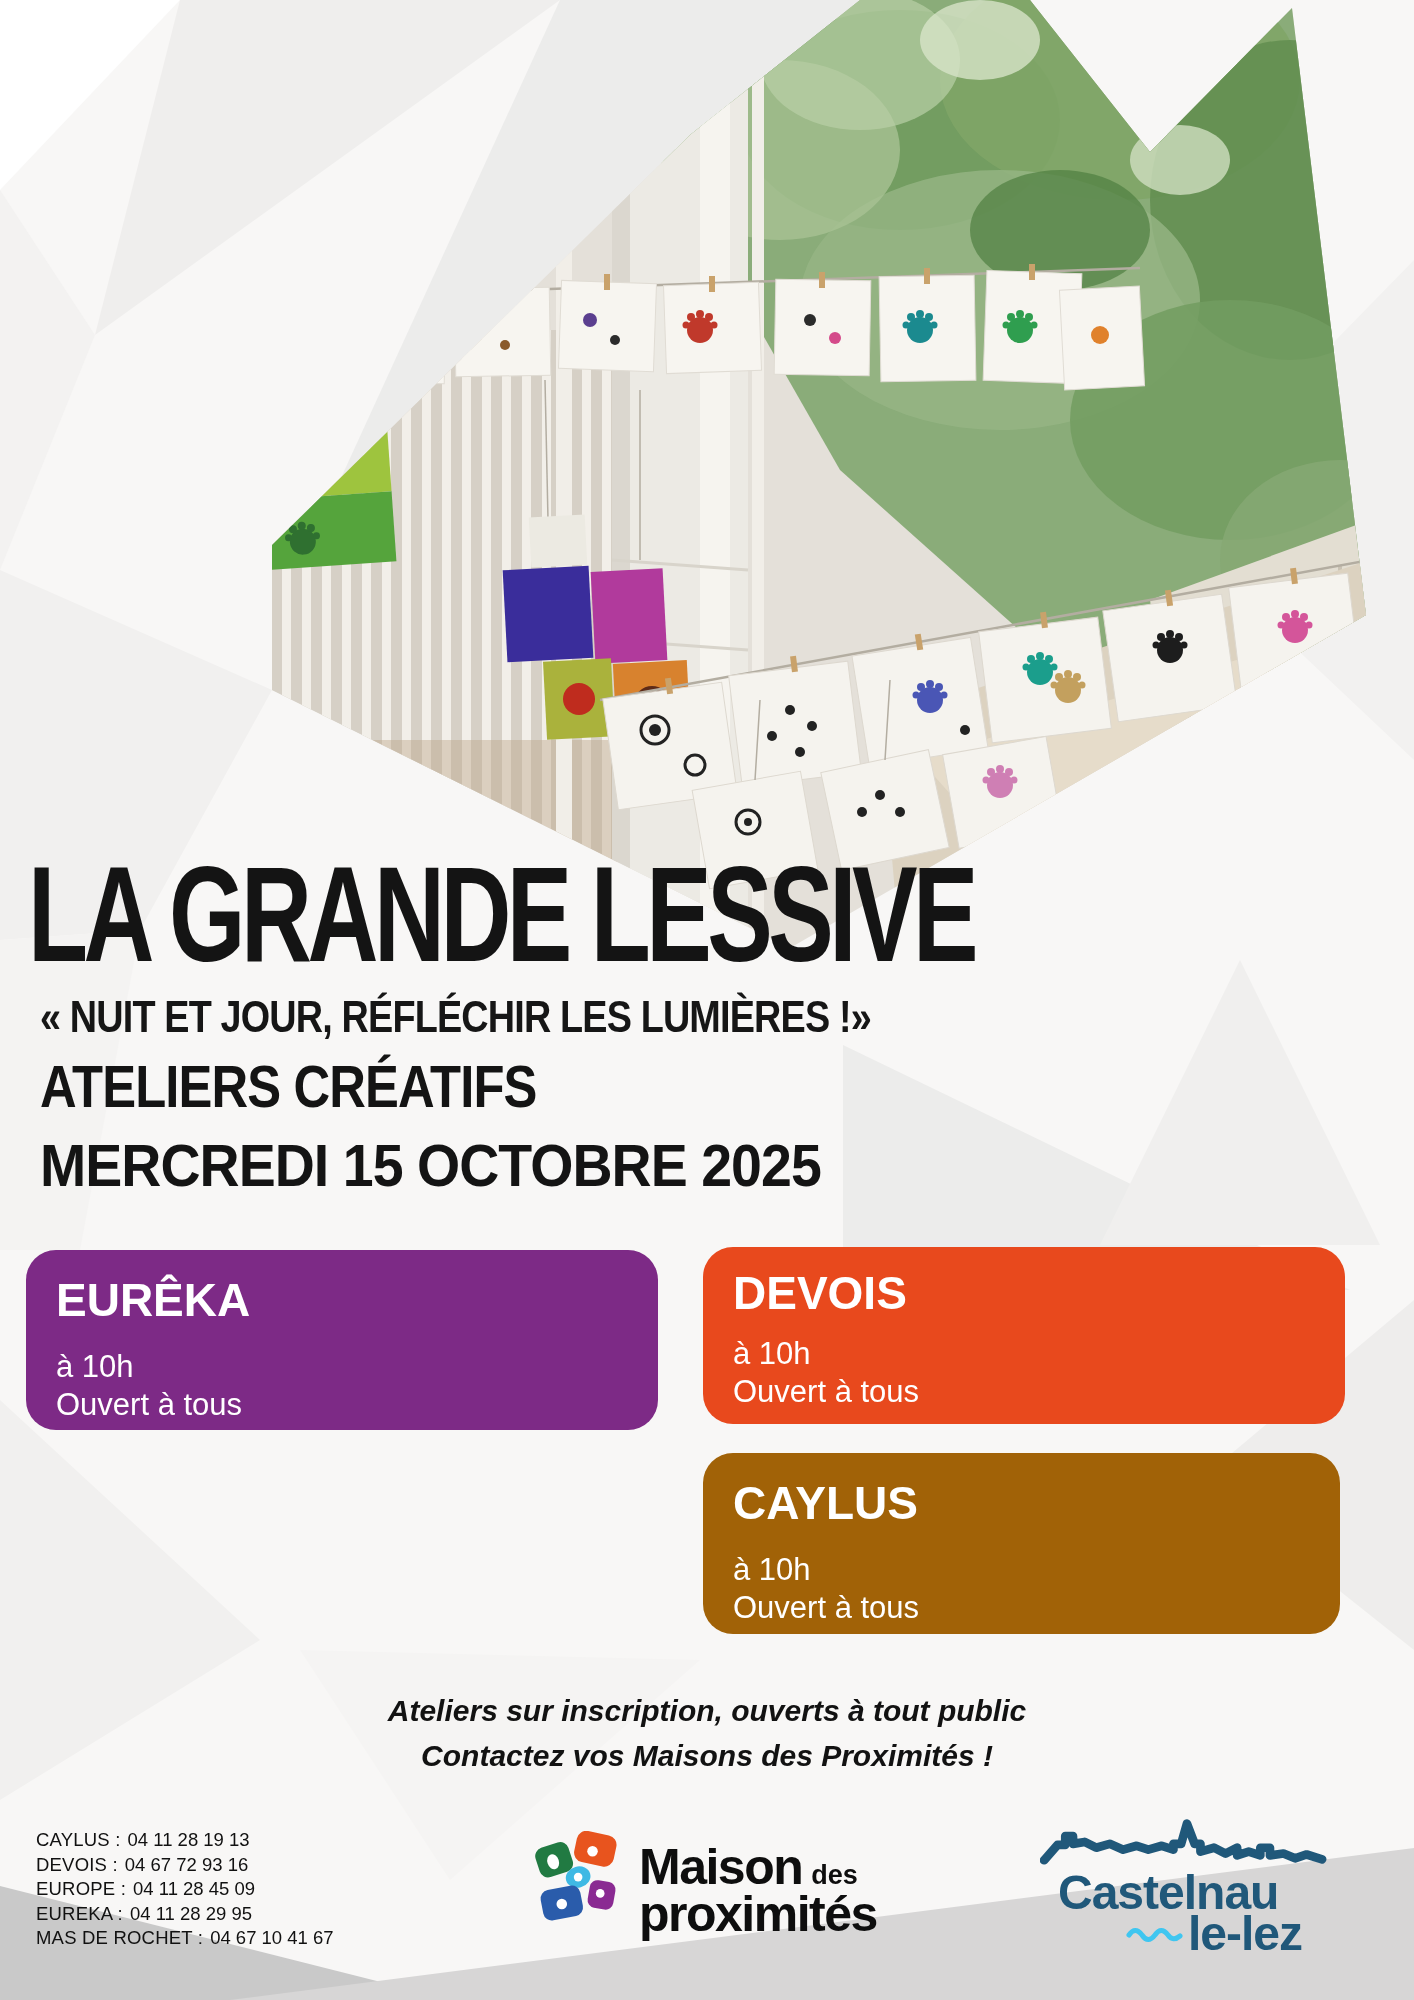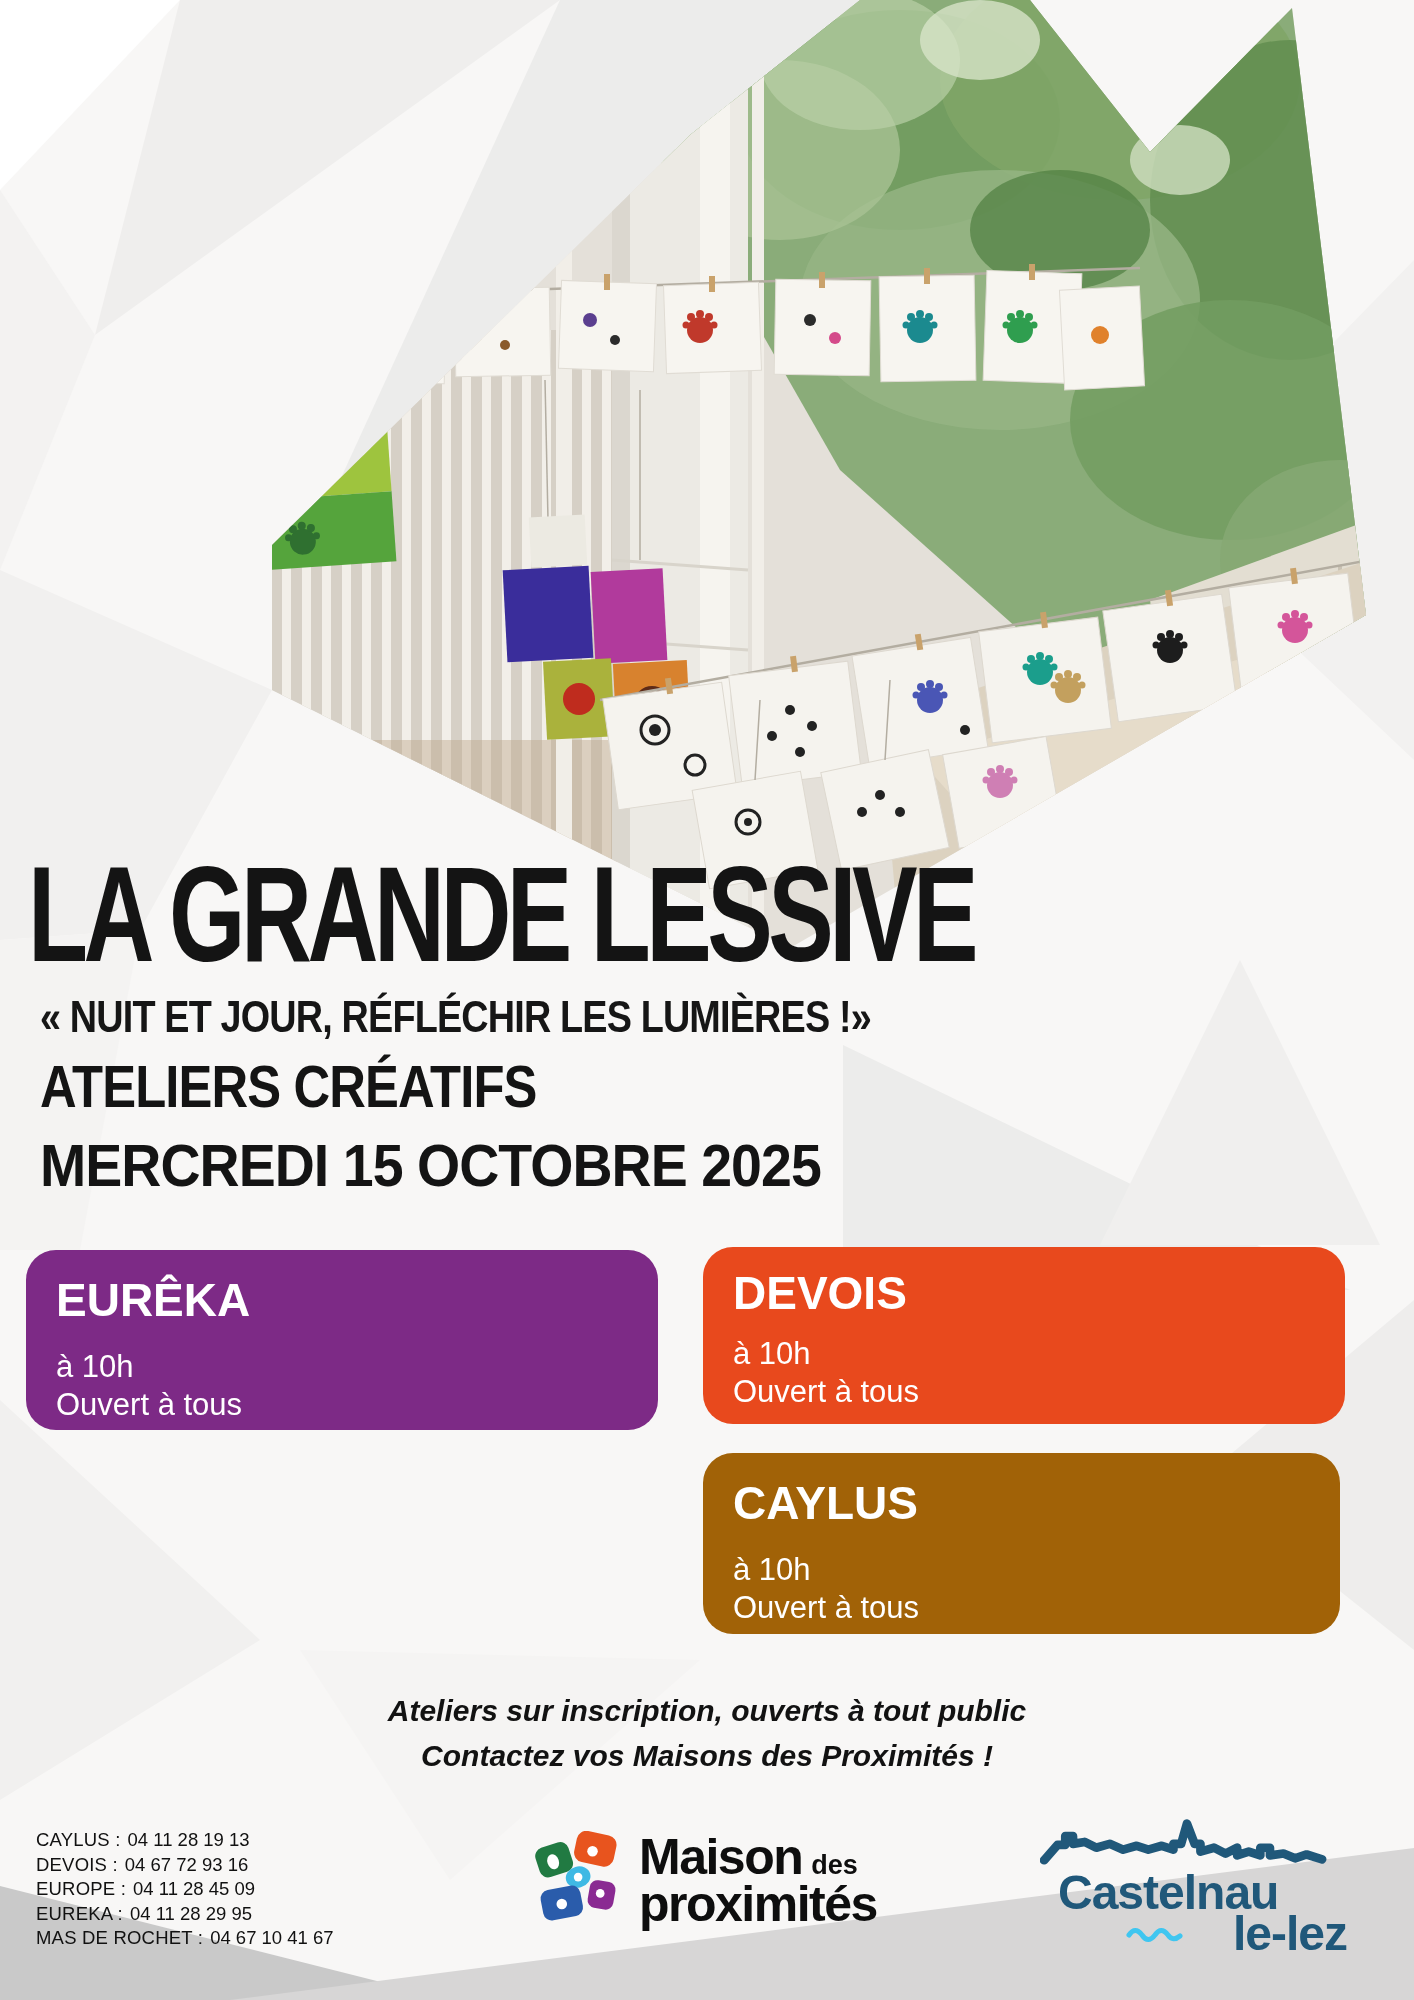--- a/index.html
+++ b/index.html
@@ -49,28 +49,28 @@
     left:0;top:1688px;width:1414px;text-align:center;
     font-size:30px;font-weight:bold;font-style:italic;line-height:45px;color:#121212;
   }
 
   .contacts{left:36px;top:1828px;font-size:18.5px;line-height:24.6px;color:#111;}
   .contact-row .c-label{font-weight:normal;letter-spacing:.2px;}
   .contact-row .c-phone{font-weight:normal;margin-left:7px;}
 
   .maison-logo{left:533px;top:1831px;display:flex;align-items:flex-start;}
   .maison-text{margin-left:10px;color:#0e0e0e;}
-  .maison-row1{display:flex;align-items:baseline;}
+  .maison-row1{display:flex;align-items:baseline;margin-top:10px;}
   .maison-w1{font-size:50px;font-weight:bold;letter-spacing:-1.5px;line-height:52px;}
   .maison-w2{font-size:27px;font-weight:bold;margin-left:9px;}
   .maison-w3{font-size:50px;font-weight:bold;letter-spacing:-1.5px;line-height:50px;margin-top:-4px;}
 
   .city-logo{left:1040px;top:1812px;width:310px;}
   .city-name{font-size:48px;font-weight:bold;letter-spacing:-1px;line-height:46px;margin-left:18px;margin-top:-2px;}
-  .city-row2{display:flex;align-items:center;margin-left:86px;margin-top:-10px;gap:45px;}
+  .city-row2{display:flex;align-items:center;margin-left:86px;margin-top:-10px;}
   .city-suffix{font-size:48px;font-weight:bold;letter-spacing:-1px;margin-left:4px;}
 </style>
 </head>
 <body>
 
 <div class="page">
 
   <svg class="bg" width="1414" height="2000" viewBox="0 0 1414 2000">
     <defs>
       <clipPath id="photoClip">

